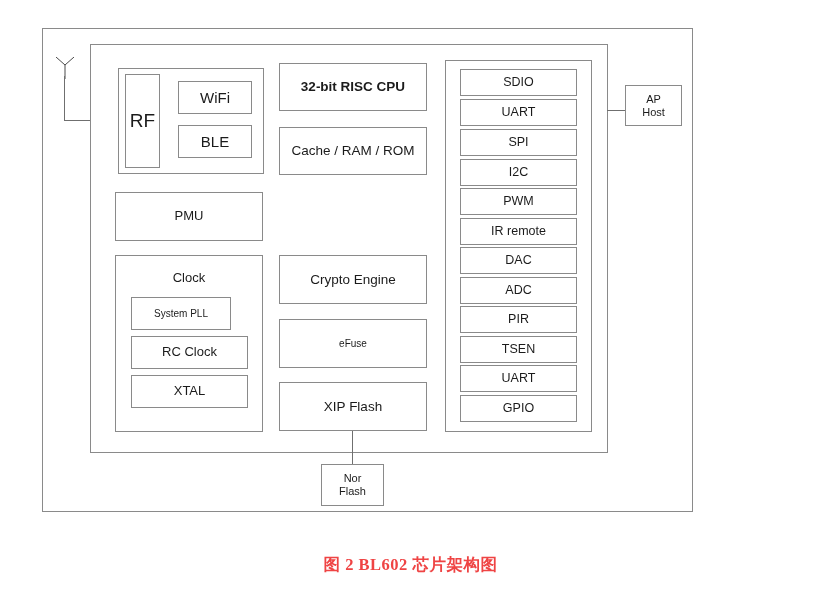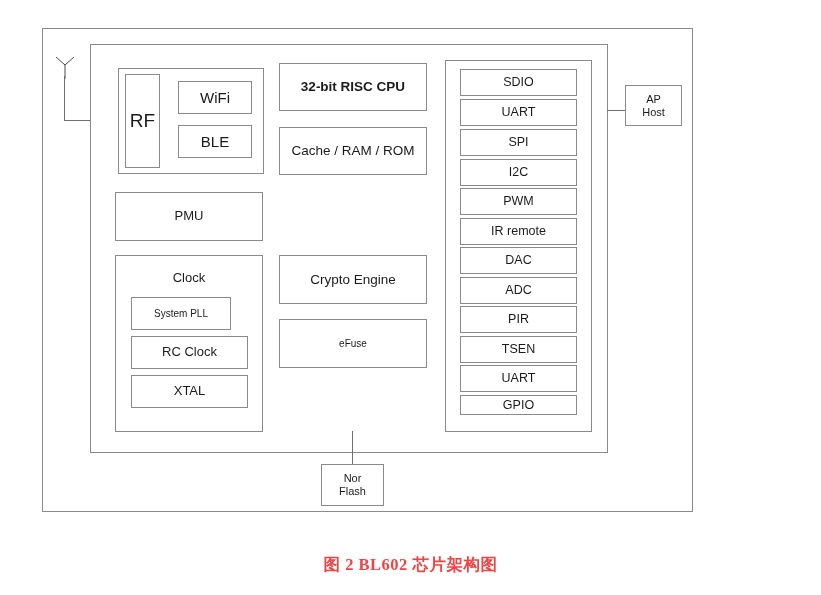--- a/index.html
+++ b/index.html
@@ -137,37 +137,38 @@
 
   <div class="box" style="left:279px; top:63px; width:148px; height:48px; font-size:13.5px; font-weight:600;">32-bit RISC CPU</div>
 
   <div class="box" style="left:279px; top:127px; width:148px; height:48px; font-size:13.5px;">Cache / RAM / ROM</div>
 
 
   <div class="box" style="left:279px; top:255px; width:148px; height:49px; font-size:13.5px;">Crypto Engine</div>
 
   <div class="box" style="left:279px; top:319px; width:148px; height:49px; font-size:10px;">eFuse</div>
 
+  <div class="box" style="left:279px; top:382px; width:148px; height:49px; font-size:13.5px;">XIP Flash</div>
 
   <div class="line line-v" style="left:352px; top:431px; height:33px;"></div>
 
   <div class="group" style="left:445px; top:60px; width:147px; height:372px;"></div>
 
   <div class="box" style="left:460px; top:69px; width:117px; height:27px; font-size:12.5px;">SDIO</div>
   <div class="box" style="left:460px; top:99px; width:117px; height:27px; font-size:12.5px;">UART</div>
   <div class="box" style="left:460px; top:129px; width:117px; height:27px; font-size:12.5px;">SPI</div>
   <div class="box" style="left:460px; top:159px; width:117px; height:27px; font-size:12.5px;">I2C</div>
   <div class="box" style="left:460px; top:188px; width:117px; height:27px; font-size:12.5px;">PWM</div>
   <div class="box" style="left:460px; top:218px; width:117px; height:27px; font-size:12.5px;">IR remote</div>
   <div class="box" style="left:460px; top:247px; width:117px; height:27px; font-size:12.5px;">DAC</div>
   <div class="box" style="left:460px; top:277px; width:117px; height:27px; font-size:12.5px;">ADC</div>
   <div class="box" style="left:460px; top:306px; width:117px; height:27px; font-size:12.5px;">PIR</div>
   <div class="box" style="left:460px; top:336px; width:117px; height:27px; font-size:12.5px;">TSEN</div>
   <div class="box" style="left:460px; top:365px; width:117px; height:27px; font-size:12.5px;">UART</div>
-  <div class="box" style="left:460px; top:395px; width:117px; height:20px; font-size:12.5px;">GPIO</div>
+  <div class="box" style="left:460px; top:395px; width:117px; height:27px; font-size:12.5px;">GPIO</div>
 
   <div class="line line-h" style="left:607px; top:110px; width:18px;"></div>
 
   <div class="box two-line" style="left:321px; top:464px; width:63px; height:42px; font-size:11px;">
     <span>Nor</span>
     <span>Flash</span>
   </div>
 
   <div class="box two-line" style="left:625px; top:85px; width:57px; height:41px; font-size:11px;">
     <span>AP</span>

